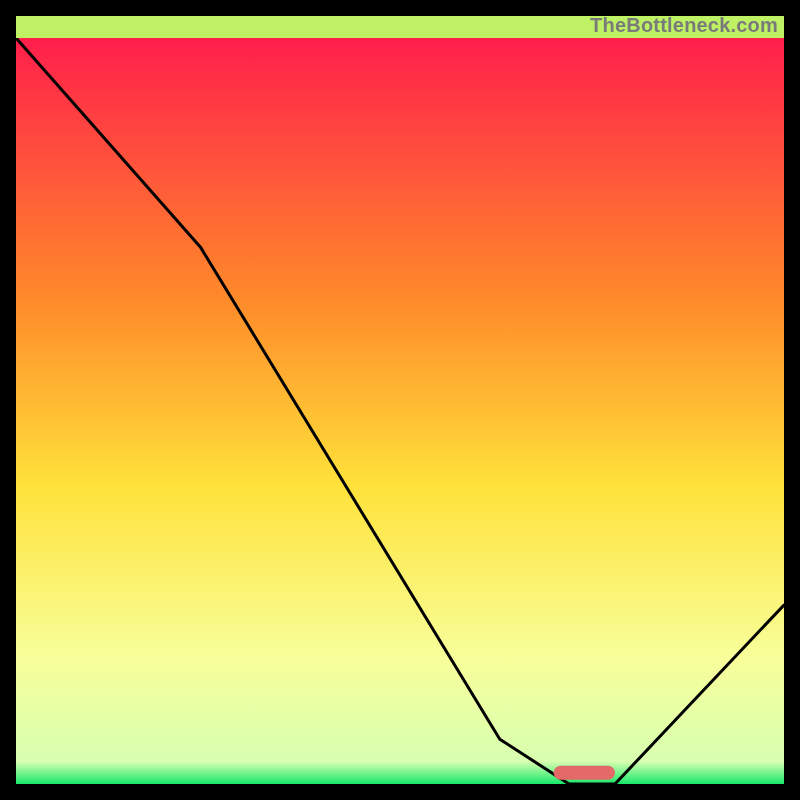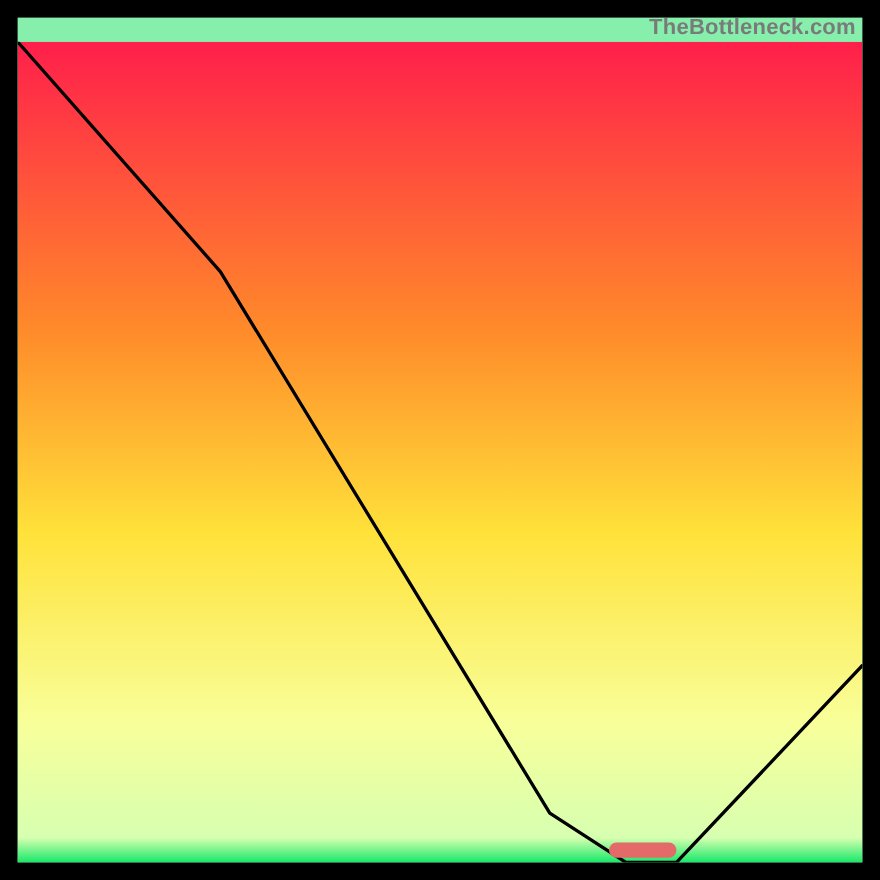--- a/index.html
+++ b/index.html
@@ -10,21 +10,21 @@
     background: #000;
     font-family: Arial, Helvetica, sans-serif;
     overflow: hidden;
   }
   .frame {
     position: absolute;
     left: 16px;
     top: 16px;
     width: 768px;
     height: 768px;
-    background: #86efac;
+    background: #bef264;
   }
   .watermark {
     position: absolute;
     top: -2px;
     right: 6px;
     font-size: 20px;
     font-weight: 600;
     color: #7a7a7a;
     letter-spacing: 0.2px;
     user-select: none;

